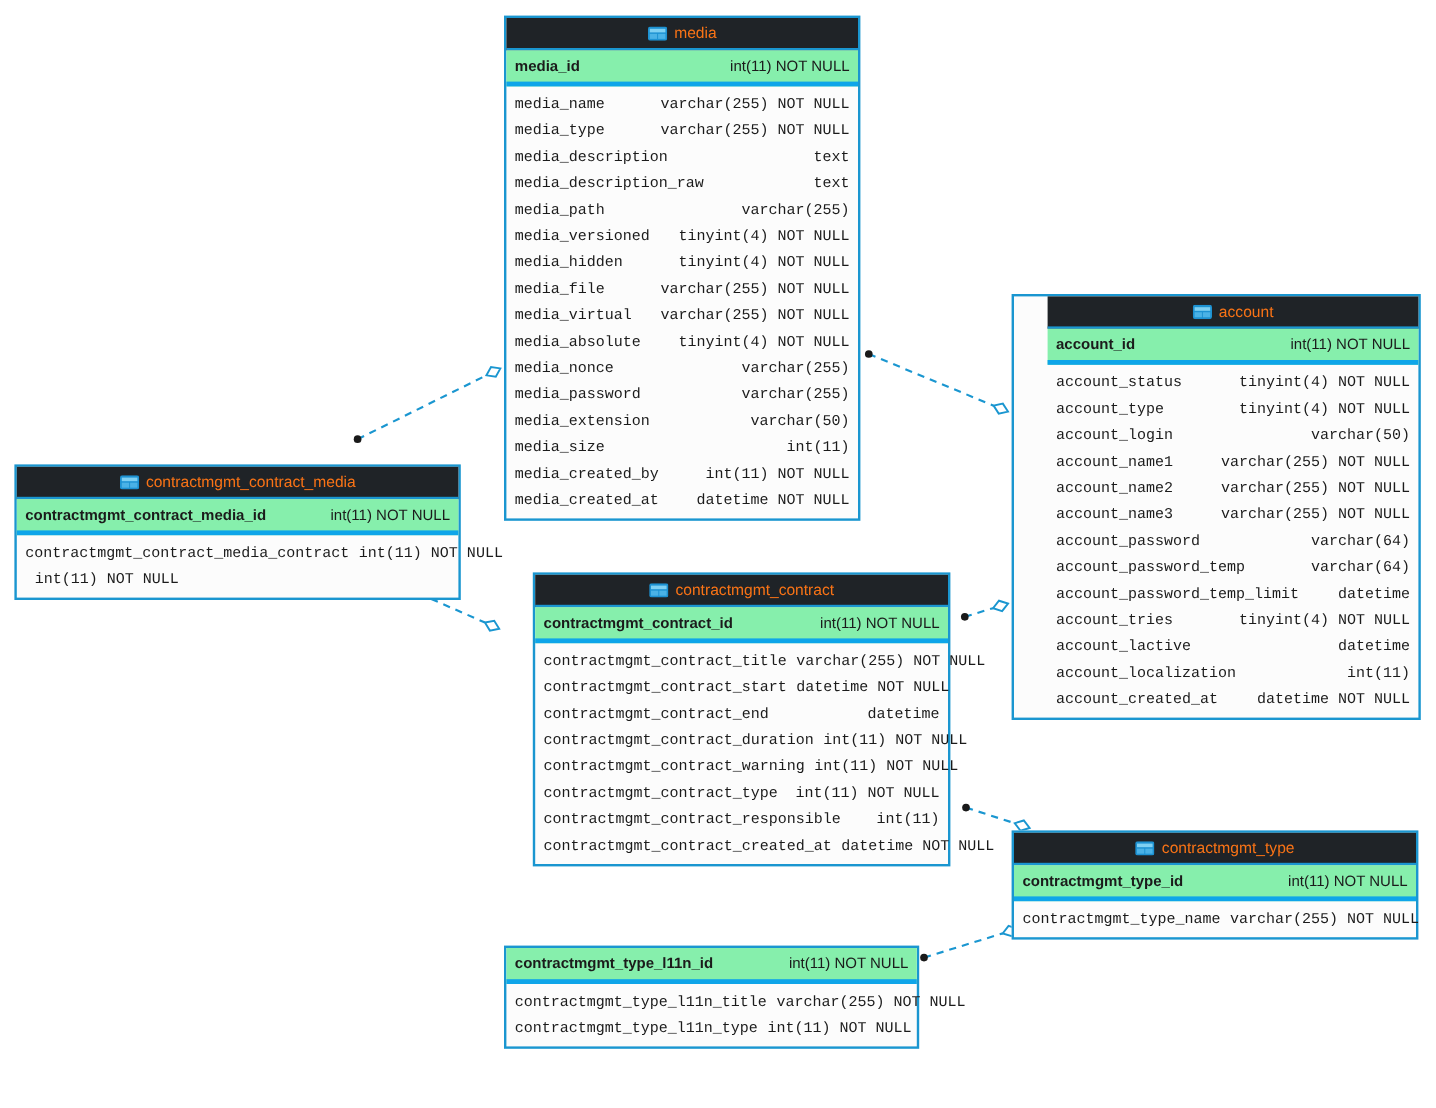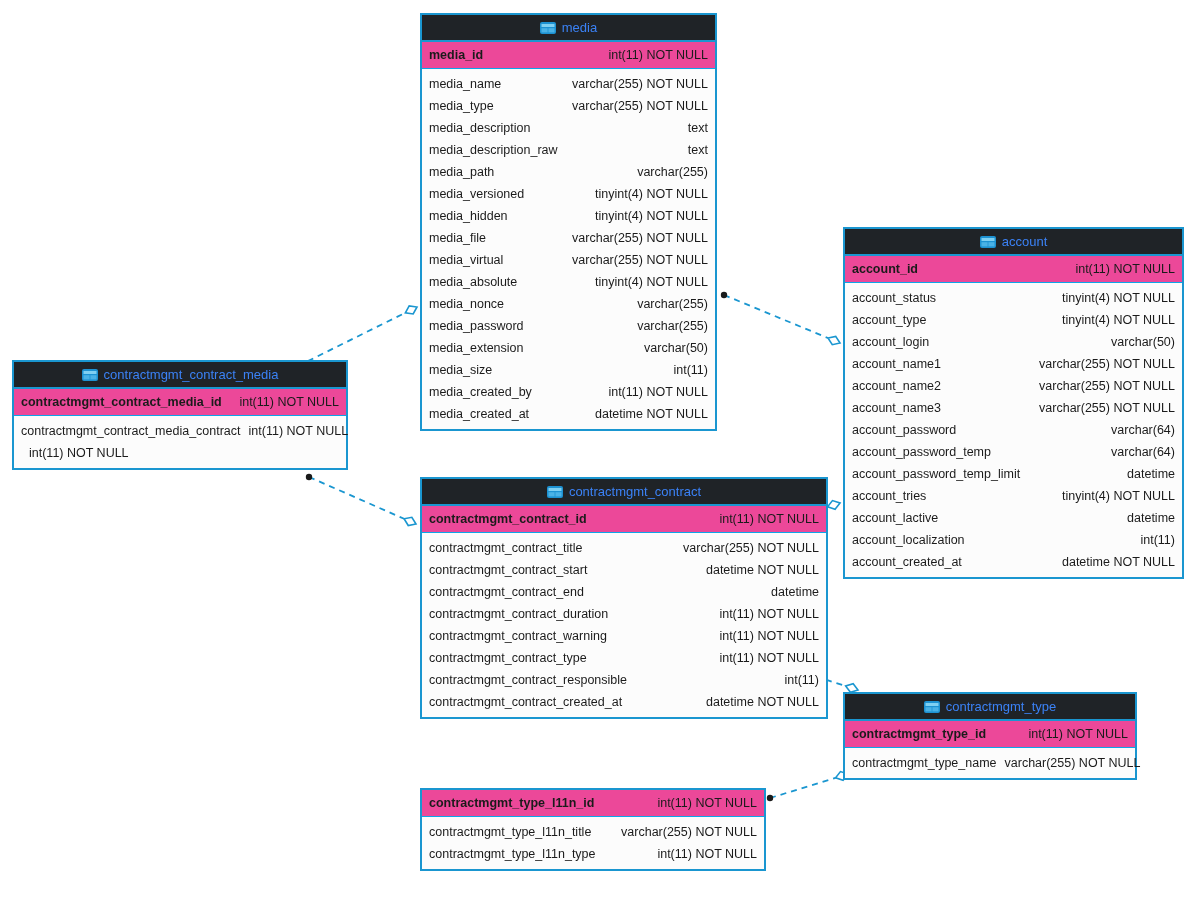--- a/index.html
+++ b/index.html
@@ -7,50 +7,51 @@
   #wires { position:absolute; left:0; top:0; width:1197px; height:923px; }
   .table {
     position:absolute;
     background:#fcfcfc;
     border:2px solid #1a96d0;
     box-sizing:border-box;
     color:#1b1b1b;
   }
   .tbl-header {
     background:#1f2327;
-    color:#3b82f6;
+    color:#f97316;
     height:25px;
     display:flex;
     align-items:center;
     justify-content:center;
     gap:6px;
     font-size:13px;
     border-bottom:2px solid #1a96d0;
     white-space:nowrap;
   }
   .tbl-icon { display:inline-flex; align-items:center; }
   .pk-row {
     display:flex;
     justify-content:space-between;
     align-items:center;
     padding:4px 7px;
-    border-bottom:1px solid #0ea5e9;
+    border-bottom:4px solid #0ea5e9;
     font-size:12.5px;
-    background:#ec4899;
+    background:#86efac;
     line-height:18px;
   }
   .pk-row .col-name { font-weight:bold; }
   .cols { padding:4px 0; }
   .col-row {
     display:flex;
     justify-content:space-between;
     padding:0 7px;
     line-height:22px;
     font-size:12.5px;
     white-space:nowrap;
+    font-family:Liberation Mono, monospace;
   }
   .col-type { margin-left:8px; }
 </style>
 </head>
 <body>
 
 <div id="canvas">
   <svg id="wires">
       <g>
         <line x1="298" y1="366" x2="405.35293753064485" y2="312.7745939974114" stroke="#1a96d0" stroke-width="1.8" stroke-dasharray="6 5"></line>
@@ -159,21 +160,21 @@
         <div class="col-row">
           <span class="col-name">media_created_by</span>
           <span class="col-type">int(11) NOT NULL</span>
         </div>
         <div class="col-row">
           <span class="col-name">media_created_at</span>
           <span class="col-type">datetime NOT NULL</span>
         </div>
       </div>
     </div>
-    <div class="table" style="left: 843px; top: 227px; width: 341px;">
+    <div class="table" style="left: 843px; top: 245px; width: 341px; padding-left: 28px;">
       <div class="tbl-header">
         <span class="tbl-icon">
           <svg width="16" height="12" viewBox="0 0 16 12" aria-hidden="true">
             <rect x="0" y="0" width="16" height="12" rx="2" fill="#1d92d2"></rect>
             <rect x="1.5" y="2" width="13" height="3" fill="#7fd0f2"></rect>
             <rect x="1.5" y="6.2" width="6.1" height="4.2" fill="#4ab2e6"></rect>
             <rect x="8.4" y="6.2" width="6.1" height="4.2" fill="#4ab2e6"></rect>
           </svg>
         </span>
         <span>account</span>
@@ -230,21 +231,21 @@
         <div class="col-row">
           <span class="col-name">account_localization</span>
           <span class="col-type">int(11)</span>
         </div>
         <div class="col-row">
           <span class="col-name">account_created_at</span>
           <span class="col-type">datetime NOT NULL</span>
         </div>
       </div>
     </div>
-    <div class="table" style="left: 12px; top: 360px; width: 336px;">
+    <div class="table" style="left: 12px; top: 387px; width: 372px;">
       <div class="tbl-header">
         <span class="tbl-icon">
           <svg width="16" height="12" viewBox="0 0 16 12" aria-hidden="true">
             <rect x="0" y="0" width="16" height="12" rx="2" fill="#1d92d2"></rect>
             <rect x="1.5" y="2" width="13" height="3" fill="#7fd0f2"></rect>
             <rect x="1.5" y="6.2" width="6.1" height="4.2" fill="#4ab2e6"></rect>
             <rect x="8.4" y="6.2" width="6.1" height="4.2" fill="#4ab2e6"></rect>
           </svg>
         </span>
         <span>contractmgmt_contract_media</span>
@@ -256,21 +257,21 @@
       <div class="cols">
         <div class="col-row">
           <span class="col-name">contractmgmt_contract_media_contract</span>
           <span class="col-type">int(11) NOT NULL</span>
         </div>
         <div class="col-row">
           <span class="col-type">int(11) NOT NULL</span>
         </div>
       </div>
     </div>
-    <div class="table" style="left: 420px; top: 477px; width: 408px;">
+    <div class="table" style="left: 444px; top: 477px; width: 348px;">
       <div class="tbl-header">
         <span class="tbl-icon">
           <svg width="16" height="12" viewBox="0 0 16 12" aria-hidden="true">
             <rect x="0" y="0" width="16" height="12" rx="2" fill="#1d92d2"></rect>
             <rect x="1.5" y="2" width="13" height="3" fill="#7fd0f2"></rect>
             <rect x="1.5" y="6.2" width="6.1" height="4.2" fill="#4ab2e6"></rect>
             <rect x="8.4" y="6.2" width="6.1" height="4.2" fill="#4ab2e6"></rect>
           </svg>
         </span>
         <span>contractmgmt_contract</span>
@@ -307,21 +308,21 @@
         <div class="col-row">
           <span class="col-name">contractmgmt_contract_responsible</span>
           <span class="col-type">int(11)</span>
         </div>
         <div class="col-row">
           <span class="col-name">contractmgmt_contract_created_at</span>
           <span class="col-type">datetime NOT NULL</span>
         </div>
       </div>
     </div>
-    <div class="table" style="left: 843px; top: 692px; width: 294px;">
+    <div class="table" style="left: 843px; top: 692px; width: 339px;">
       <div class="tbl-header">
         <span class="tbl-icon">
           <svg width="16" height="12" viewBox="0 0 16 12" aria-hidden="true">
             <rect x="0" y="0" width="16" height="12" rx="2" fill="#1d92d2"></rect>
             <rect x="1.5" y="2" width="13" height="3" fill="#7fd0f2"></rect>
             <rect x="1.5" y="6.2" width="6.1" height="4.2" fill="#4ab2e6"></rect>
             <rect x="8.4" y="6.2" width="6.1" height="4.2" fill="#4ab2e6"></rect>
           </svg>
         </span>
         <span>contractmgmt_type</span>

